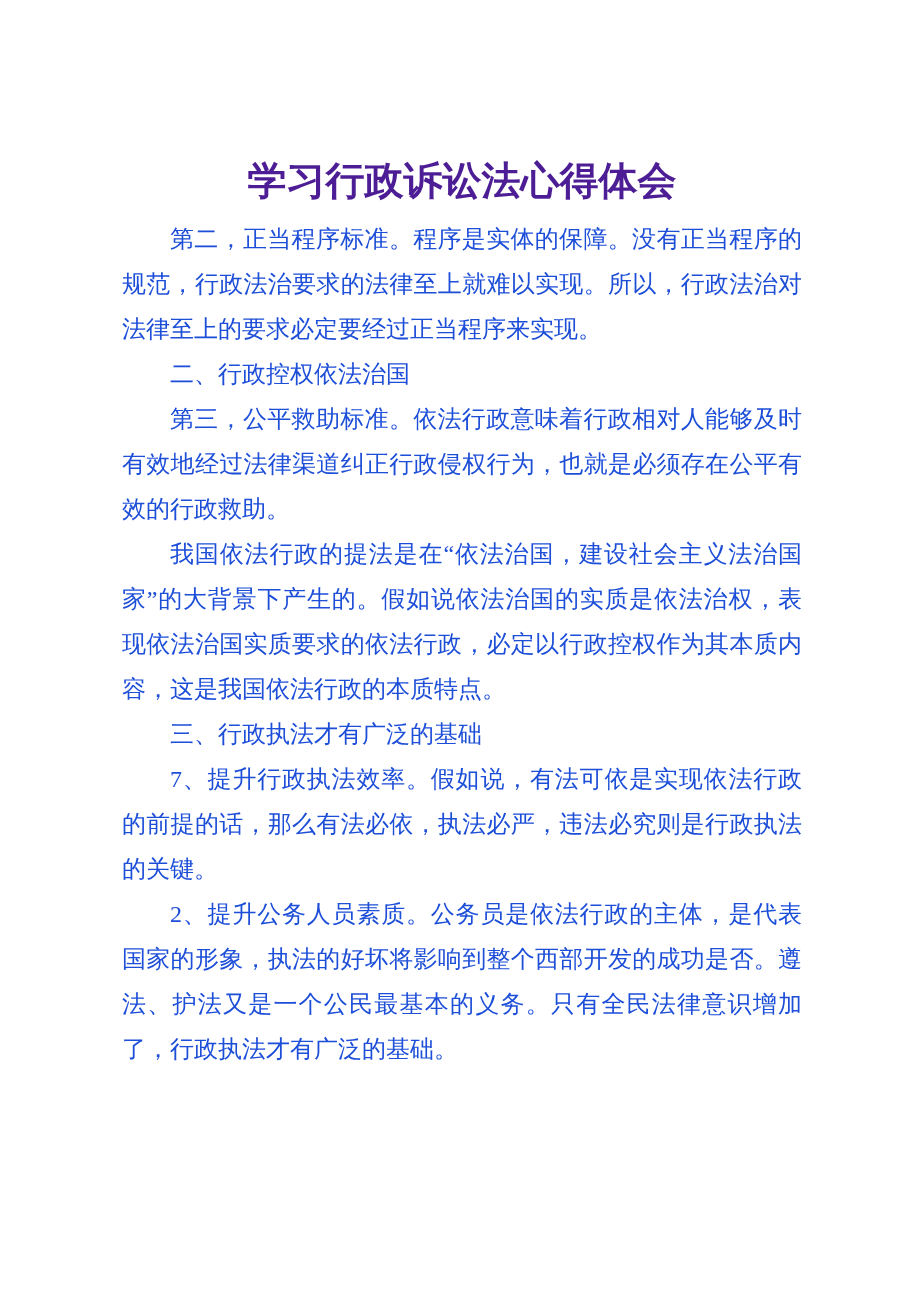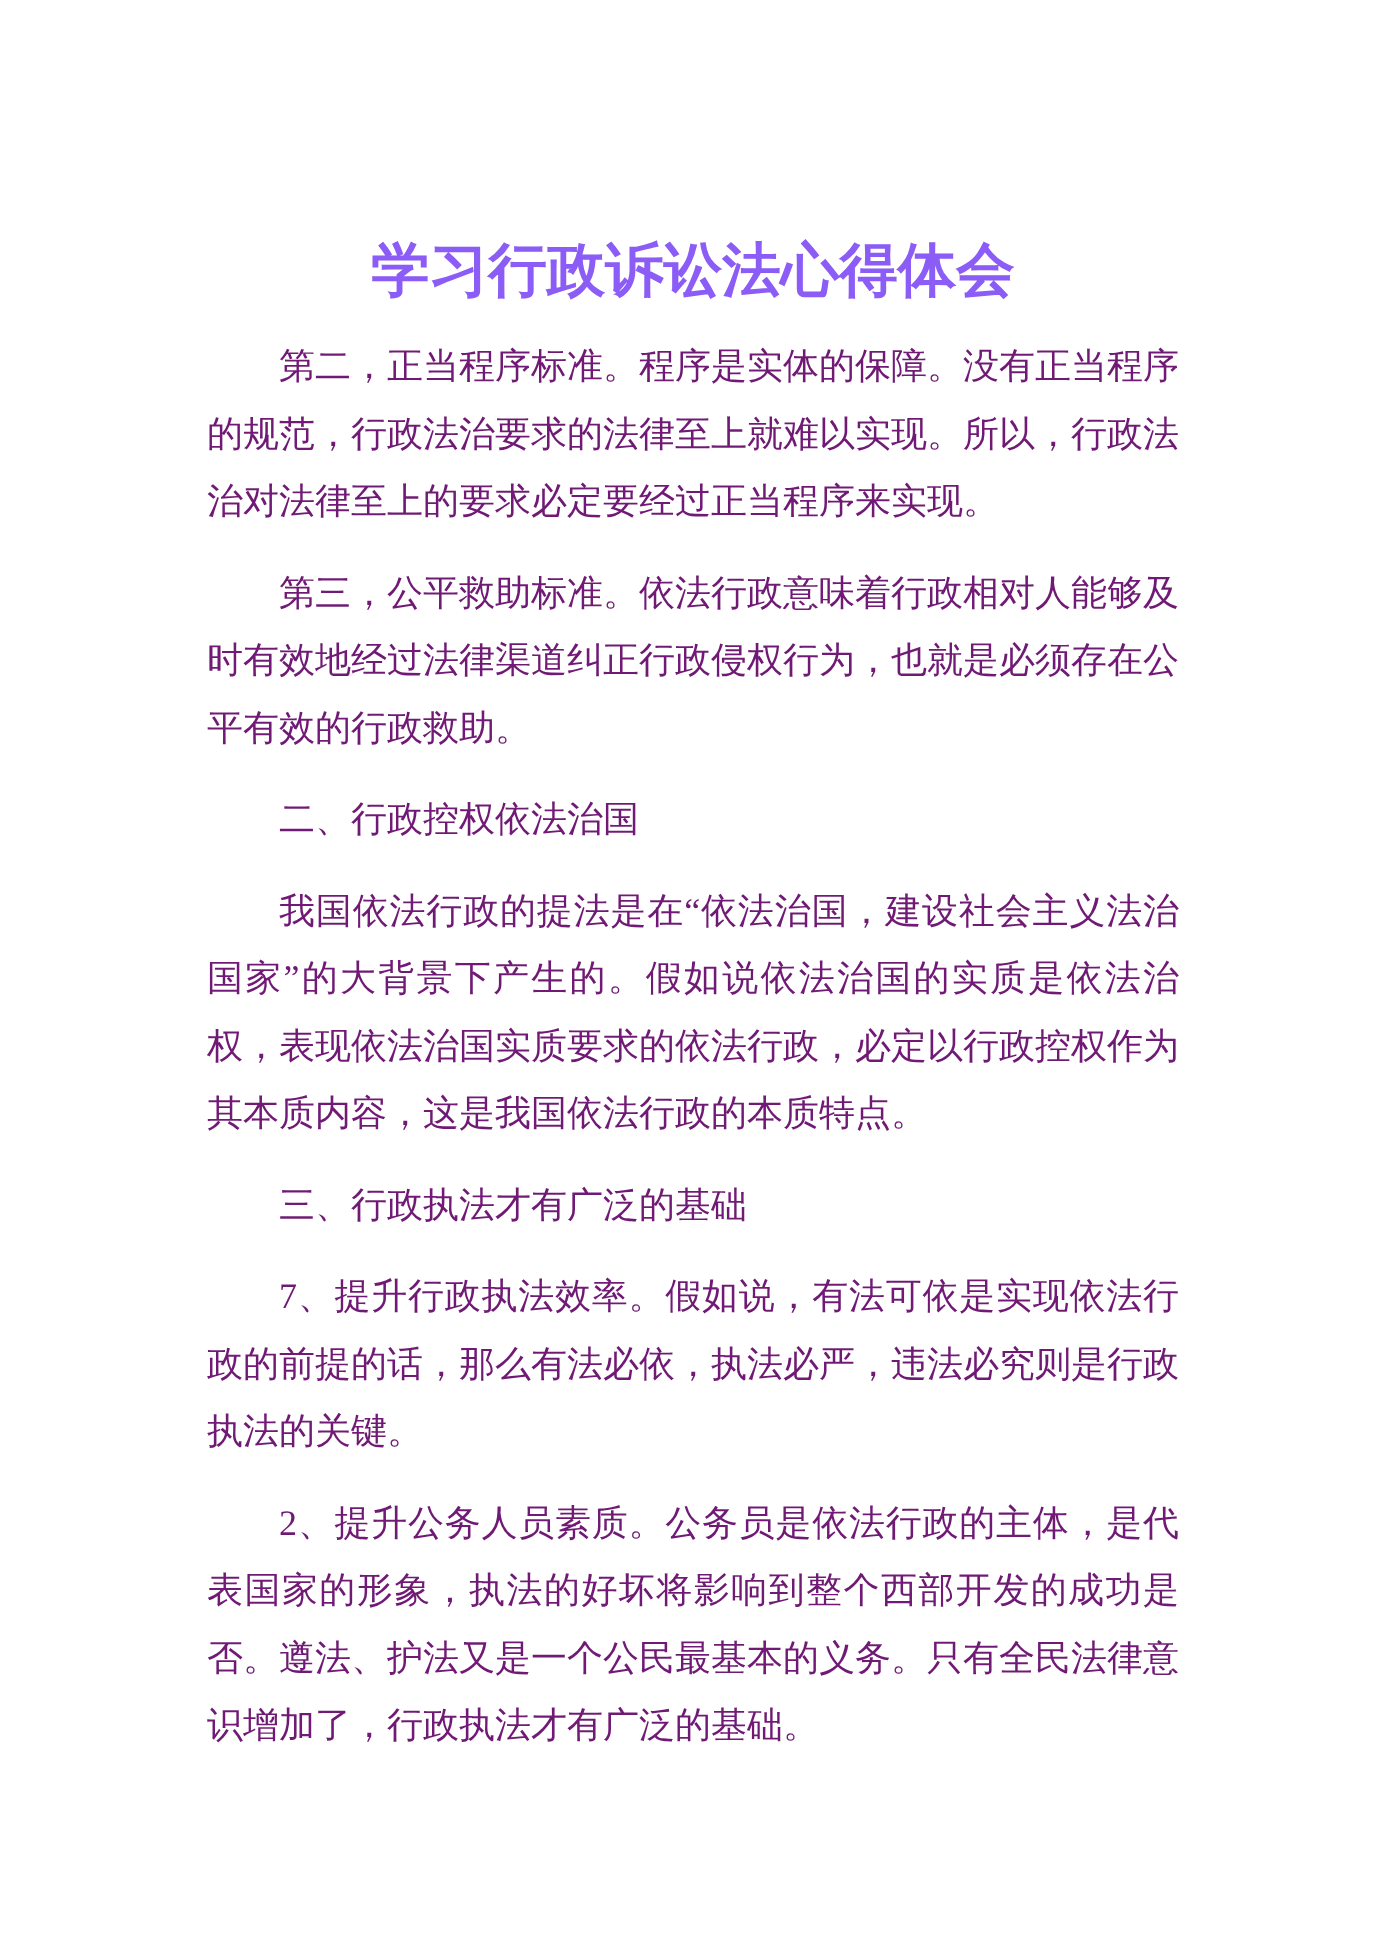--- a/index.html
+++ b/index.html
@@ -21,46 +21,46 @@
     padding: 155px 118px 0 122px;
   }
   .doc-title {
     margin: 0 0 10px 0;
     font-family: "Liberation Sans", sans-serif;
     font-weight: bold;
     font-size: 39px;
     line-height: 52px;
     text-align: center;
     letter-spacing: 0px;
-    color: #8b5cf6;
+    color: #4c1d95;
   }
   .doc-paragraph {
-    margin: 16px;
+    margin: 0;
     font-family: "Liberation Serif", serif;
     font-size: 24px;
     line-height: 45px;
     text-align: justify;
     text-indent: 2em;
-    color: #701a75;
+    color: #1d4ed8;
     word-break: break-all;
   }
 </style>
 </head>
 <body>
 
 <div class="page">
   <div class="content">
 
     <h1 class="doc-title">学习行政诉讼法心得体会</h1>
 
     <p class="doc-paragraph">第二，正当程序标准。程序是实体的保障。没有正当程序的规范，行政法治要求的法律至上就难以实现。所以，行政法治对法律至上的要求必定要经过正当程序来实现。</p>
 
+    <p class="doc-paragraph">二、行政控权依法治国</p>
+
     <p class="doc-paragraph">第三，公平救助标准。依法行政意味着行政相对人能够及时有效地经过法律渠道纠正行政侵权行为，也就是必须存在公平有效的行政救助。</p>
-
-    <p class="doc-paragraph">二、行政控权依法治国</p>
 
     <p class="doc-paragraph">我国依法行政的提法是在“依法治国，建设社会主义法治国家”的大背景下产生的。假如说依法治国的实质是依法治权，表现依法治国实质要求的依法行政，必定以行政控权作为其本质内容，这是我国依法行政的本质特点。</p>
 
     <p class="doc-paragraph">三、行政执法才有广泛的基础</p>
 
     <p class="doc-paragraph">7、提升行政执法效率。假如说，有法可依是实现依法行政的前提的话，那么有法必依，执法必严，违法必究则是行政执法的关键。</p>
 
     <p class="doc-paragraph">2、提升公务人员素质。公务员是依法行政的主体，是代表国家的形象，执法的好坏将影响到整个西部开发的成功是否。遵法、护法又是一个公民最基本的义务。只有全民法律意识增加了，行政执法才有广泛的基础。</p>
 
 

